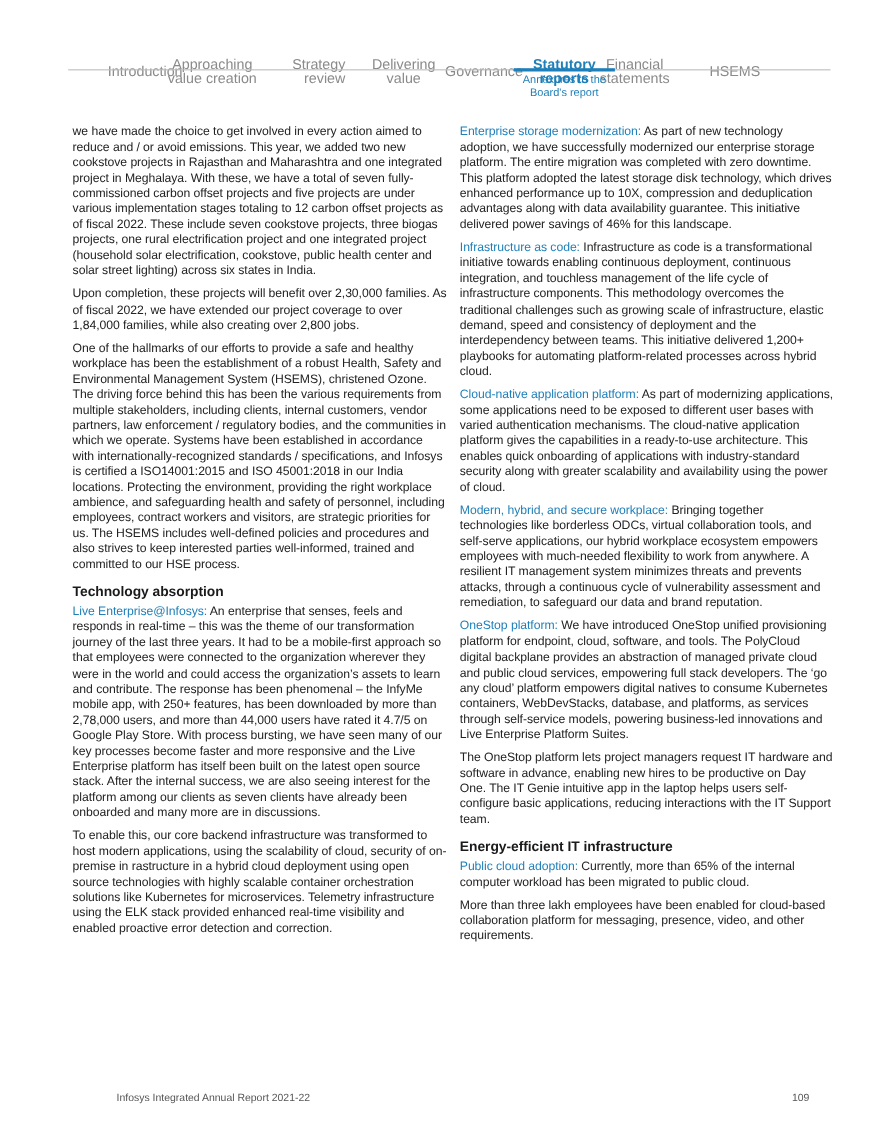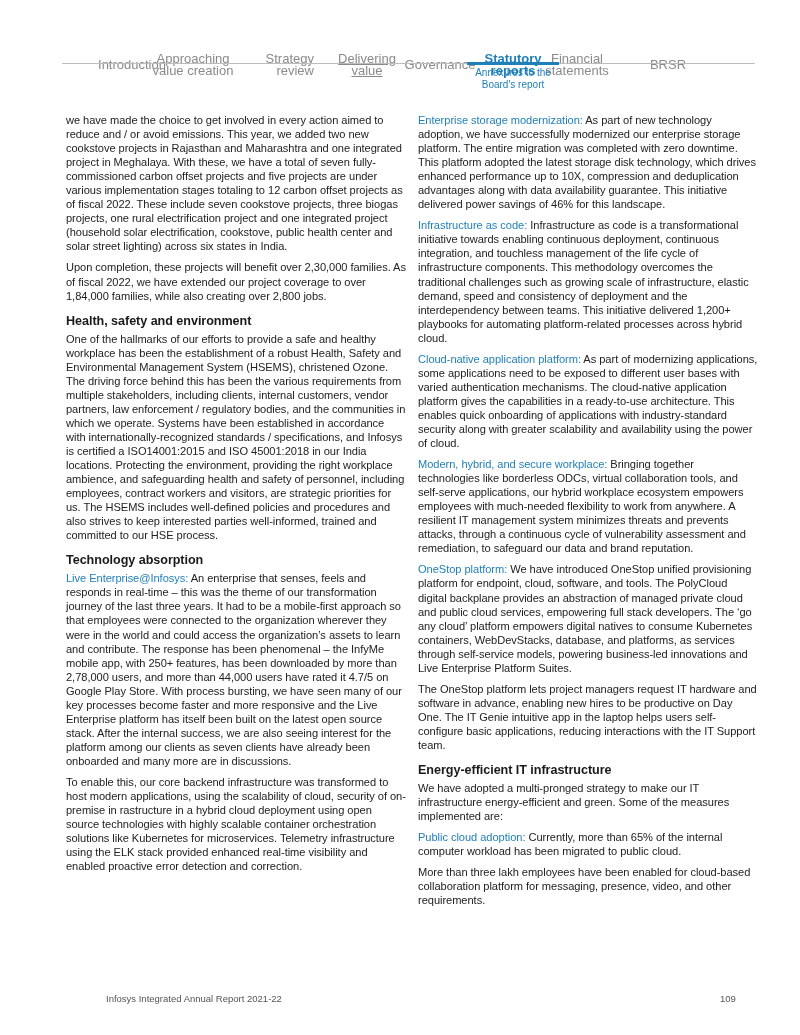--- a/index.html
+++ b/index.html
@@ -30,47 +30,45 @@
     .footer-left { position: absolute; left: 62px; top: 993px; font-size: 9.5px; color: #555; margin-left: 44px; }
     .footer-right { position: absolute; left: 720px; top: 993px; width: 36px; text-align: left; font-size: 9.5px; color: #555; }
   </style>
 </head>
 <body>
 
 <div class="nav">
   <div class="nav-item" style="left:30px;width:80px;">Introduction</div>
   <div class="nav-item" style="left:89px;width:84px;">Approaching value creation</div>
   <div class="nav-item" style="left:196px;width:56px;text-align:right;">Strategy review</div>
-  <div class="nav-item" style="left:272px;width:66px;text-decoration:underline;">Delivering value</div>
+  <div class="nav-item" style="left:272px;width:66px;">Delivering value</div>
   <div class="nav-item" style="left:346px;width:64px;">Governance</div>
   <div class="nav-item active" style="left:416px;width:70px;">Statutory reports</div>
   <div class="nav-item" style="left:476px;width:78px;">Financial statements</div>
-  <div class="nav-item" style="left:584px;width:44px;">BRSR</div>
+  <div class="nav-item" style="left:584px;width:44px;">HSEMS</div>
 </div>
 <div class="nav-line"></div>
 <div class="nav-active-bar"></div>
 <div class="sub-item">Annexures to the Board's report</div>
 
 <div class="col col-left">
   <p>we have made the choice to get involved in every action aimed to reduce and / or avoid emissions. This year, we added two new cookstove projects in Rajasthan and Maharashtra and one integrated project in Meghalaya. With these, we have a total of seven fully-commissioned carbon offset projects and five projects are under various implementation stages totaling to 12 carbon offset projects as of fiscal 2022. These include seven cookstove projects, three biogas projects, one rural electrification project and one integrated project (household solar electrification, cookstove, public health center and solar street lighting) across six states in India.</p>
   <p>Upon completion, these projects will benefit over 2,30,000 families. As of fiscal 2022, we have extended our project coverage to over 1,84,000 families, while also creating over 2,800 jobs.</p>
-  <h2>Health, safety and environment</h2>
   <p>One of the hallmarks of our efforts to provide a safe and healthy workplace has been the establishment of a robust Health, Safety and Environmental Management System (HSEMS), christened Ozone. The driving force behind this has been the various requirements from multiple stakeholders, including clients, internal customers, vendor partners, law enforcement / regulatory bodies, and the communities in which we operate. Systems have been established in accordance with internationally-recognized standards / specifications, and Infosys is certified a ISO14001:2015 and ISO 45001:2018 in our India locations. Protecting the environment, providing the right workplace ambience, and safeguarding health and safety of personnel, including employees, contract workers and visitors, are strategic priorities for us. The HSEMS includes well-defined policies and procedures and also strives to keep interested parties well-informed, trained and committed to our HSE process.</p>
   <h2>Technology absorption</h2>
   <p><span class="hl">Live Enterprise@Infosys:</span><span> An enterprise that senses, feels and responds in real-time – this was the theme of our transformation journey of the last three years. It had to be a mobile-first approach so that employees were connected to the organization wherever they were in the world and could access the organization’s assets to learn and contribute. The response has been phenomenal – the InfyMe mobile app, with 250+ features, has been downloaded by more than 2,78,000 users, and more than 44,000 users have rated it 4.7/5 on Google Play Store. With process bursting, we have seen many of our key processes become faster and more responsive and the Live Enterprise platform has itself been built on the latest open source stack. After the internal success, we are also seeing interest for the platform among our clients as seven clients have already been onboarded and many more are in discussions.</span></p>
   <p>To enable this, our core backend infrastructure was transformed to host modern applications, using the scalability of cloud, security of on-premise in rastructure in a hybrid cloud deployment using open source technologies with highly scalable container orchestration solutions like Kubernetes for microservices. Telemetry infrastructure using the ELK stack provided enhanced real-time visibility and enabled proactive error detection and correction.</p>
 </div>
 
 <div class="col col-right">
   <p><span class="hl">Enterprise storage modernization:</span><span> As part of new technology adoption, we have successfully modernized our enterprise storage platform. The entire migration was completed with zero downtime. This platform adopted the latest storage disk technology, which drives enhanced performance up to 10X, compression and deduplication advantages along with data availability guarantee. This initiative delivered power savings of 46% for this landscape.</span></p>
   <p><span class="hl">Infrastructure as code:</span><span> Infrastructure as code is a transformational initiative towards enabling continuous deployment, continuous integration, and touchless management of the life cycle of infrastructure components. This methodology overcomes the traditional challenges such as growing scale of infrastructure, elastic demand, speed and consistency of deployment and the interdependency between teams. This initiative delivered 1,200+ playbooks for automating platform-related processes across hybrid cloud.</span></p>
   <p><span class="hl">Cloud-native application platform:</span><span> As part of modernizing applications, some applications need to be exposed to different user bases with varied authentication mechanisms. The cloud-native application platform gives the capabilities in a ready-to-use architecture. This enables quick onboarding of applications with industry-standard security along with greater scalability and availability using the power of cloud.</span></p>
   <p><span class="hl">Modern, hybrid, and secure workplace:</span><span> Bringing together technologies like borderless ODCs, virtual collaboration tools, and self-serve applications, our hybrid workplace ecosystem empowers employees with much-needed flexibility to work from anywhere. A resilient IT management system minimizes threats and prevents attacks, through a continuous cycle of vulnerability assessment and remediation, to safeguard our data and brand reputation.</span></p>
   <p><span class="hl">OneStop platform:</span><span> We have introduced OneStop unified provisioning platform for endpoint, cloud, software, and tools. The PolyCloud digital backplane provides an abstraction of managed private cloud and public cloud services, empowering full stack developers. The ‘go any cloud’ platform empowers digital natives to consume Kubernetes containers, WebDevStacks, database, and platforms, as services through self-service models, powering business-led innovations and Live Enterprise Platform Suites.</span></p>
   <p>The OneStop platform lets project managers request IT hardware and software in advance, enabling new hires to be productive on Day One. The IT Genie intuitive app in the laptop helps users self-configure basic applications, reducing interactions with the IT Support team.</p>
   <h2>Energy-efficient IT infrastructure</h2>
-  <p>We have adopted a multi-pronged strategy to make our IT infrastructure energy-efficient and green. Some of the measures implemented are:</p>
   <p><span class="hl">Public cloud adoption:</span><span> Currently, more than 65% of the internal computer workload has been migrated to public cloud.</span></p>
   <p>More than three lakh employees have been enabled for cloud-based collaboration platform for messaging, presence, video, and other requirements.</p>
 </div>
 
 <div class="footer-left">Infosys Integrated Annual Report 2021-22</div>
 <div class="footer-right">109</div>
 
 </body></html>

